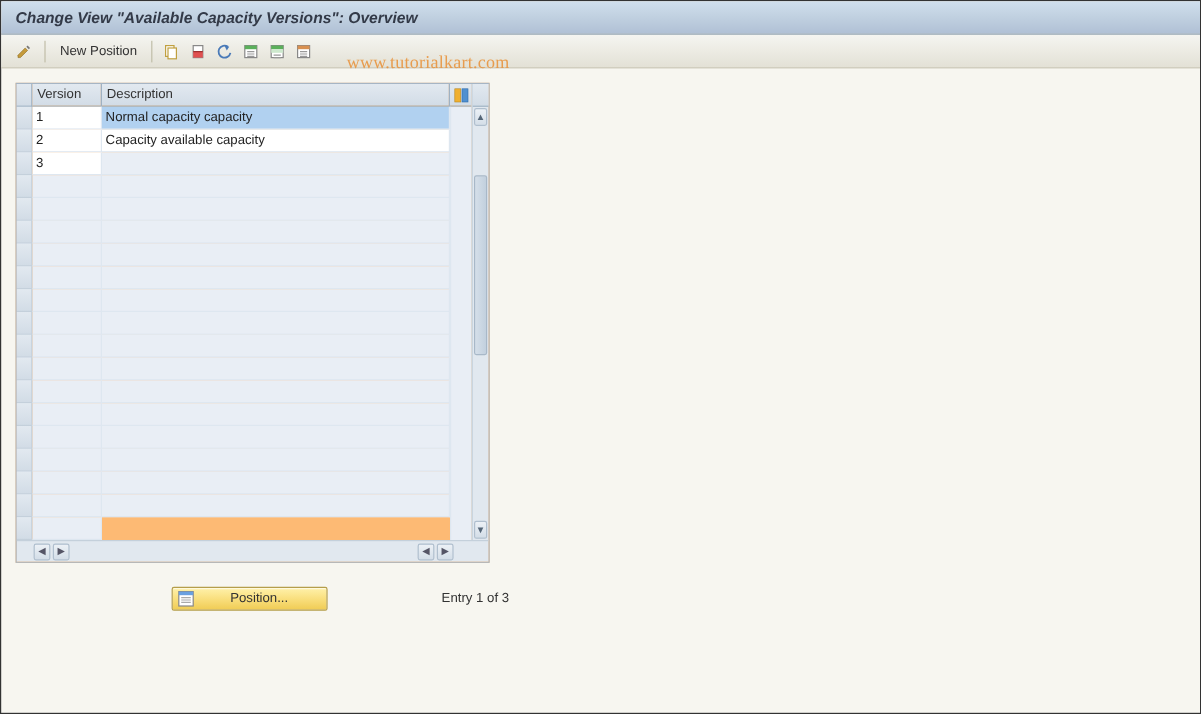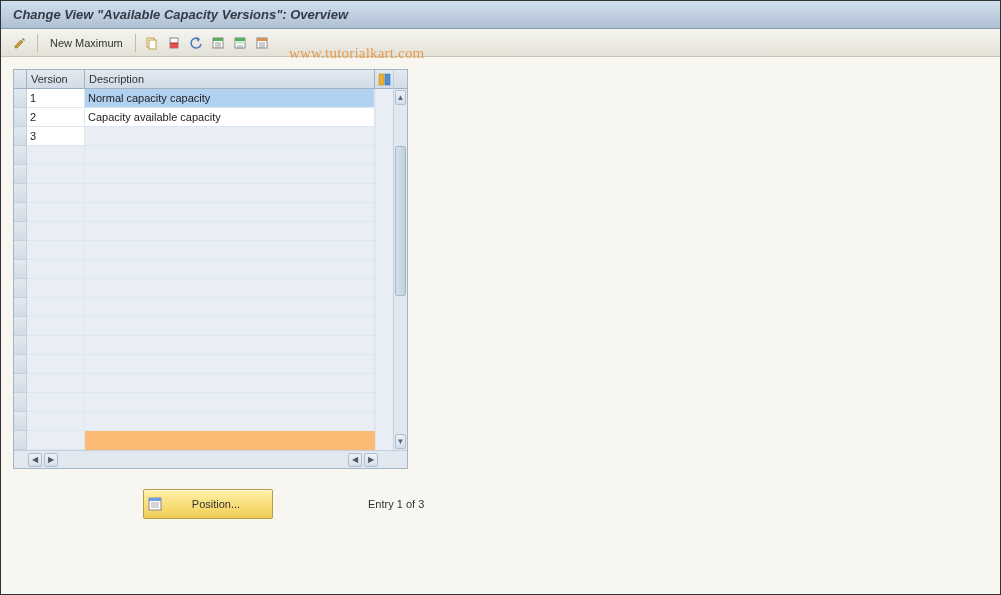--- a/index.html
+++ b/index.html
@@ -212,21 +212,21 @@
     .h-scroll-corner { width: 14px; }
 
     .footer-row {
       margin-top: 20px;
       display: flex;
       align-items: center;
       padding-left: 130px;
     }
     .position-btn {
       width: 130px;
-      height: 30px;
+      height: 20px;
       background: linear-gradient(180deg, #fff1aa 0%, #f9df7e 50%, #f0cc55 100%);
       border: 1px solid #b59e4a;
       border-radius: 2px;
       display: flex;
       align-items: center;
       padding-left: 4px;
       gap: 6px;
       font-size: 11px;
       color: #333;
       cursor: pointer;
@@ -246,21 +246,21 @@
 <div class="title-bar">Change View "Available Capacity Versions": Overview</div>
 
 <div class="toolbar">
   <div class="tb-btn">
     <svg width="16" height="16" viewBox="0 0 16 16">
         <path d="M2 11 L8 5 L10 7 L4 13 L2 13 Z" fill="#c59a3a" stroke="#8a6a1f" stroke-width="0.5"></path>
         <path d="M9 4 L11 6 L12 5 L10 3 Z" fill="#777"></path>
       </svg>
   </div>
   <div class="tb-sep"></div>
-  <span class="new-entries">New Maximum</span>
+  <span class="new-entries">New Position</span>
   <div class="tb-sep"></div>
   <div class="tb-btn">
     <svg width="14" height="14" viewBox="0 0 14 14">
         <rect x="2" y="2" width="7" height="9" fill="#fff" stroke="#c0a040"></rect>
         <rect x="4" y="4" width="7" height="9" fill="#fff" stroke="#c0a040"></rect>
       </svg>
   </div>
   <div class="tb-btn">
     <svg width="14" height="14" viewBox="0 0 14 14">
         <rect x="3" y="2" width="8" height="10" fill="#fff" stroke="#888"></rect>

